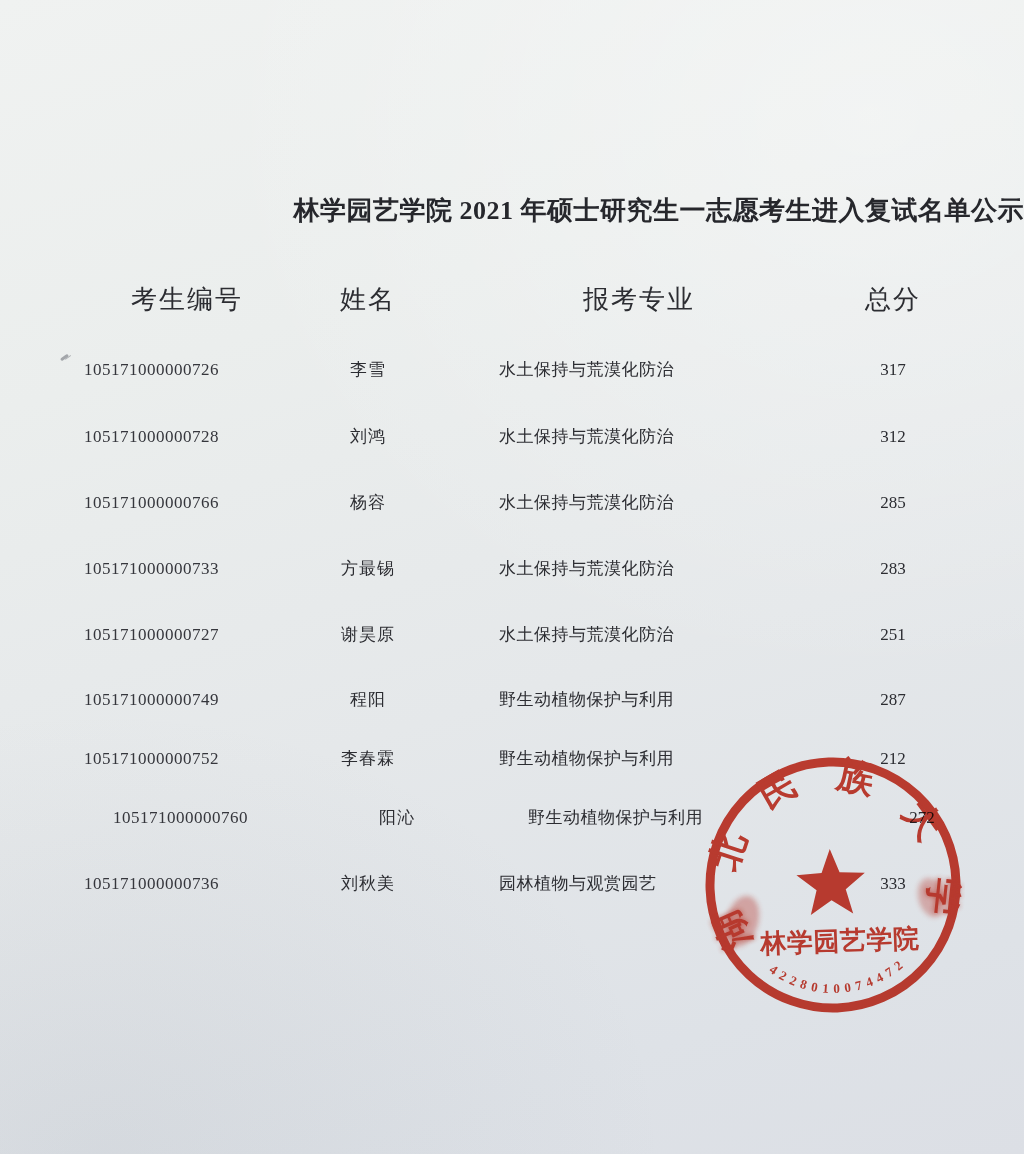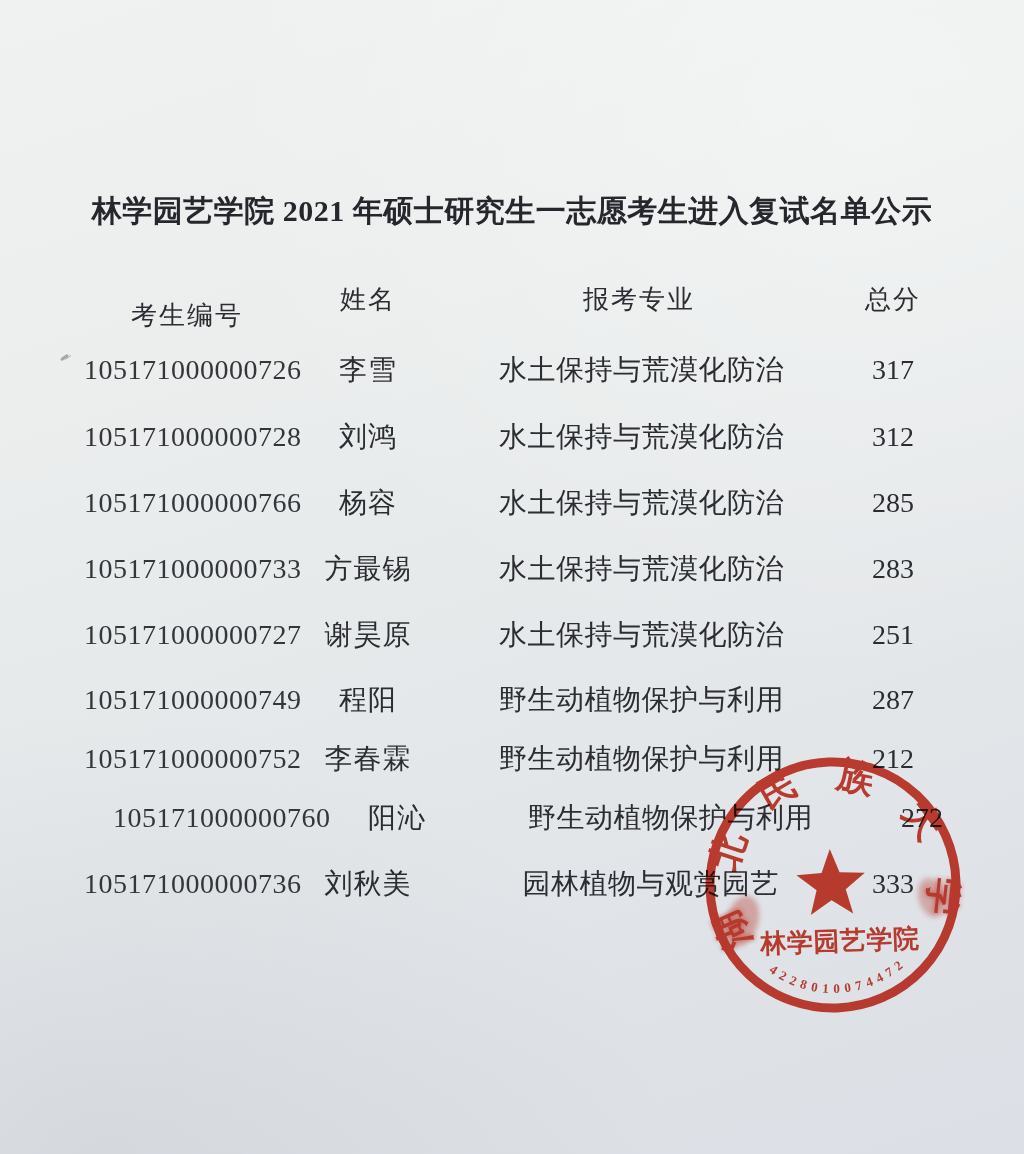--- a/index.html
+++ b/index.html
@@ -9,34 +9,34 @@
     font-family:"Liberation Serif","DejaVu Serif",serif;
     color:#2c2d32;
   }
   .paper-shade{
     position:absolute;inset:0;pointer-events:none;
     background:radial-gradient(120% 90% at 85% 10%,rgba(255,255,255,.35) 0%,rgba(255,255,255,0) 55%),
                radial-gradient(100% 70% at 10% 100%,rgba(120,128,140,.10) 0%,rgba(120,128,140,0) 55%);
   }
   .doc-title{
     position:absolute;top:191px;left:0;width:1024px;
-    text-align:center;font-size:30px;font-weight:700;line-height:40px;
+    text-align:right;font-size:26px;font-weight:700;line-height:40px;
     letter-spacing:.5px;color:#26272c;
   }
   .hdr-row{position:absolute;top:282px;left:0;width:1024px;height:36px;}
   .hdr{position:absolute;top:0;height:36px;line-height:36px;font-size:26px;letter-spacing:2px;color:#2c2d32;text-align:center;}
-  .hdr.c1{left:84px;width:206px;margin-top:16px;}
+  .hdr.c1{left:84px;width:206px;}
   .hdr.c2{left:298px;width:140px;}
   .hdr.c3{left:499px;width:280px;}
   .hdr.c4{left:843px;width:100px;}
   .row{position:absolute;left:0;width:1024px;height:36px;}
-  .cell{position:absolute;top:0;height:36px;line-height:36px;font-size:28px;white-space:nowrap;}
+  .cell{position:absolute;top:0;height:36px;line-height:36px;font-size:17px;white-space:nowrap;}
   .cell.id{left:84px;width:206px;text-align:left;letter-spacing:.5px;color:#35363c;}
   .cell.name{left:298px;width:140px;text-align:center;letter-spacing:1px;}
-  .cell.major{left:499px;width:280px;text-align:right;letter-spacing:.5px;}
+  .cell.major{left:499px;width:280px;text-align:left;letter-spacing:.5px;}
   .cell.score{left:843px;width:100px;text-align:center;}
   .paper-speck{
     position:absolute;left:60px;top:356px;width:9px;height:3px;
     background:#8b8e94;border-radius:2px;transform:rotate(-35deg);opacity:.75;
     box-shadow:3px 2px 0 -1px #9a9da2;
   }
   .seal{
     position:absolute;left:701px;top:753px;width:264px;height:264px;
     mix-blend-mode:multiply;opacity:.94;transform:rotate(-2deg);
   }

